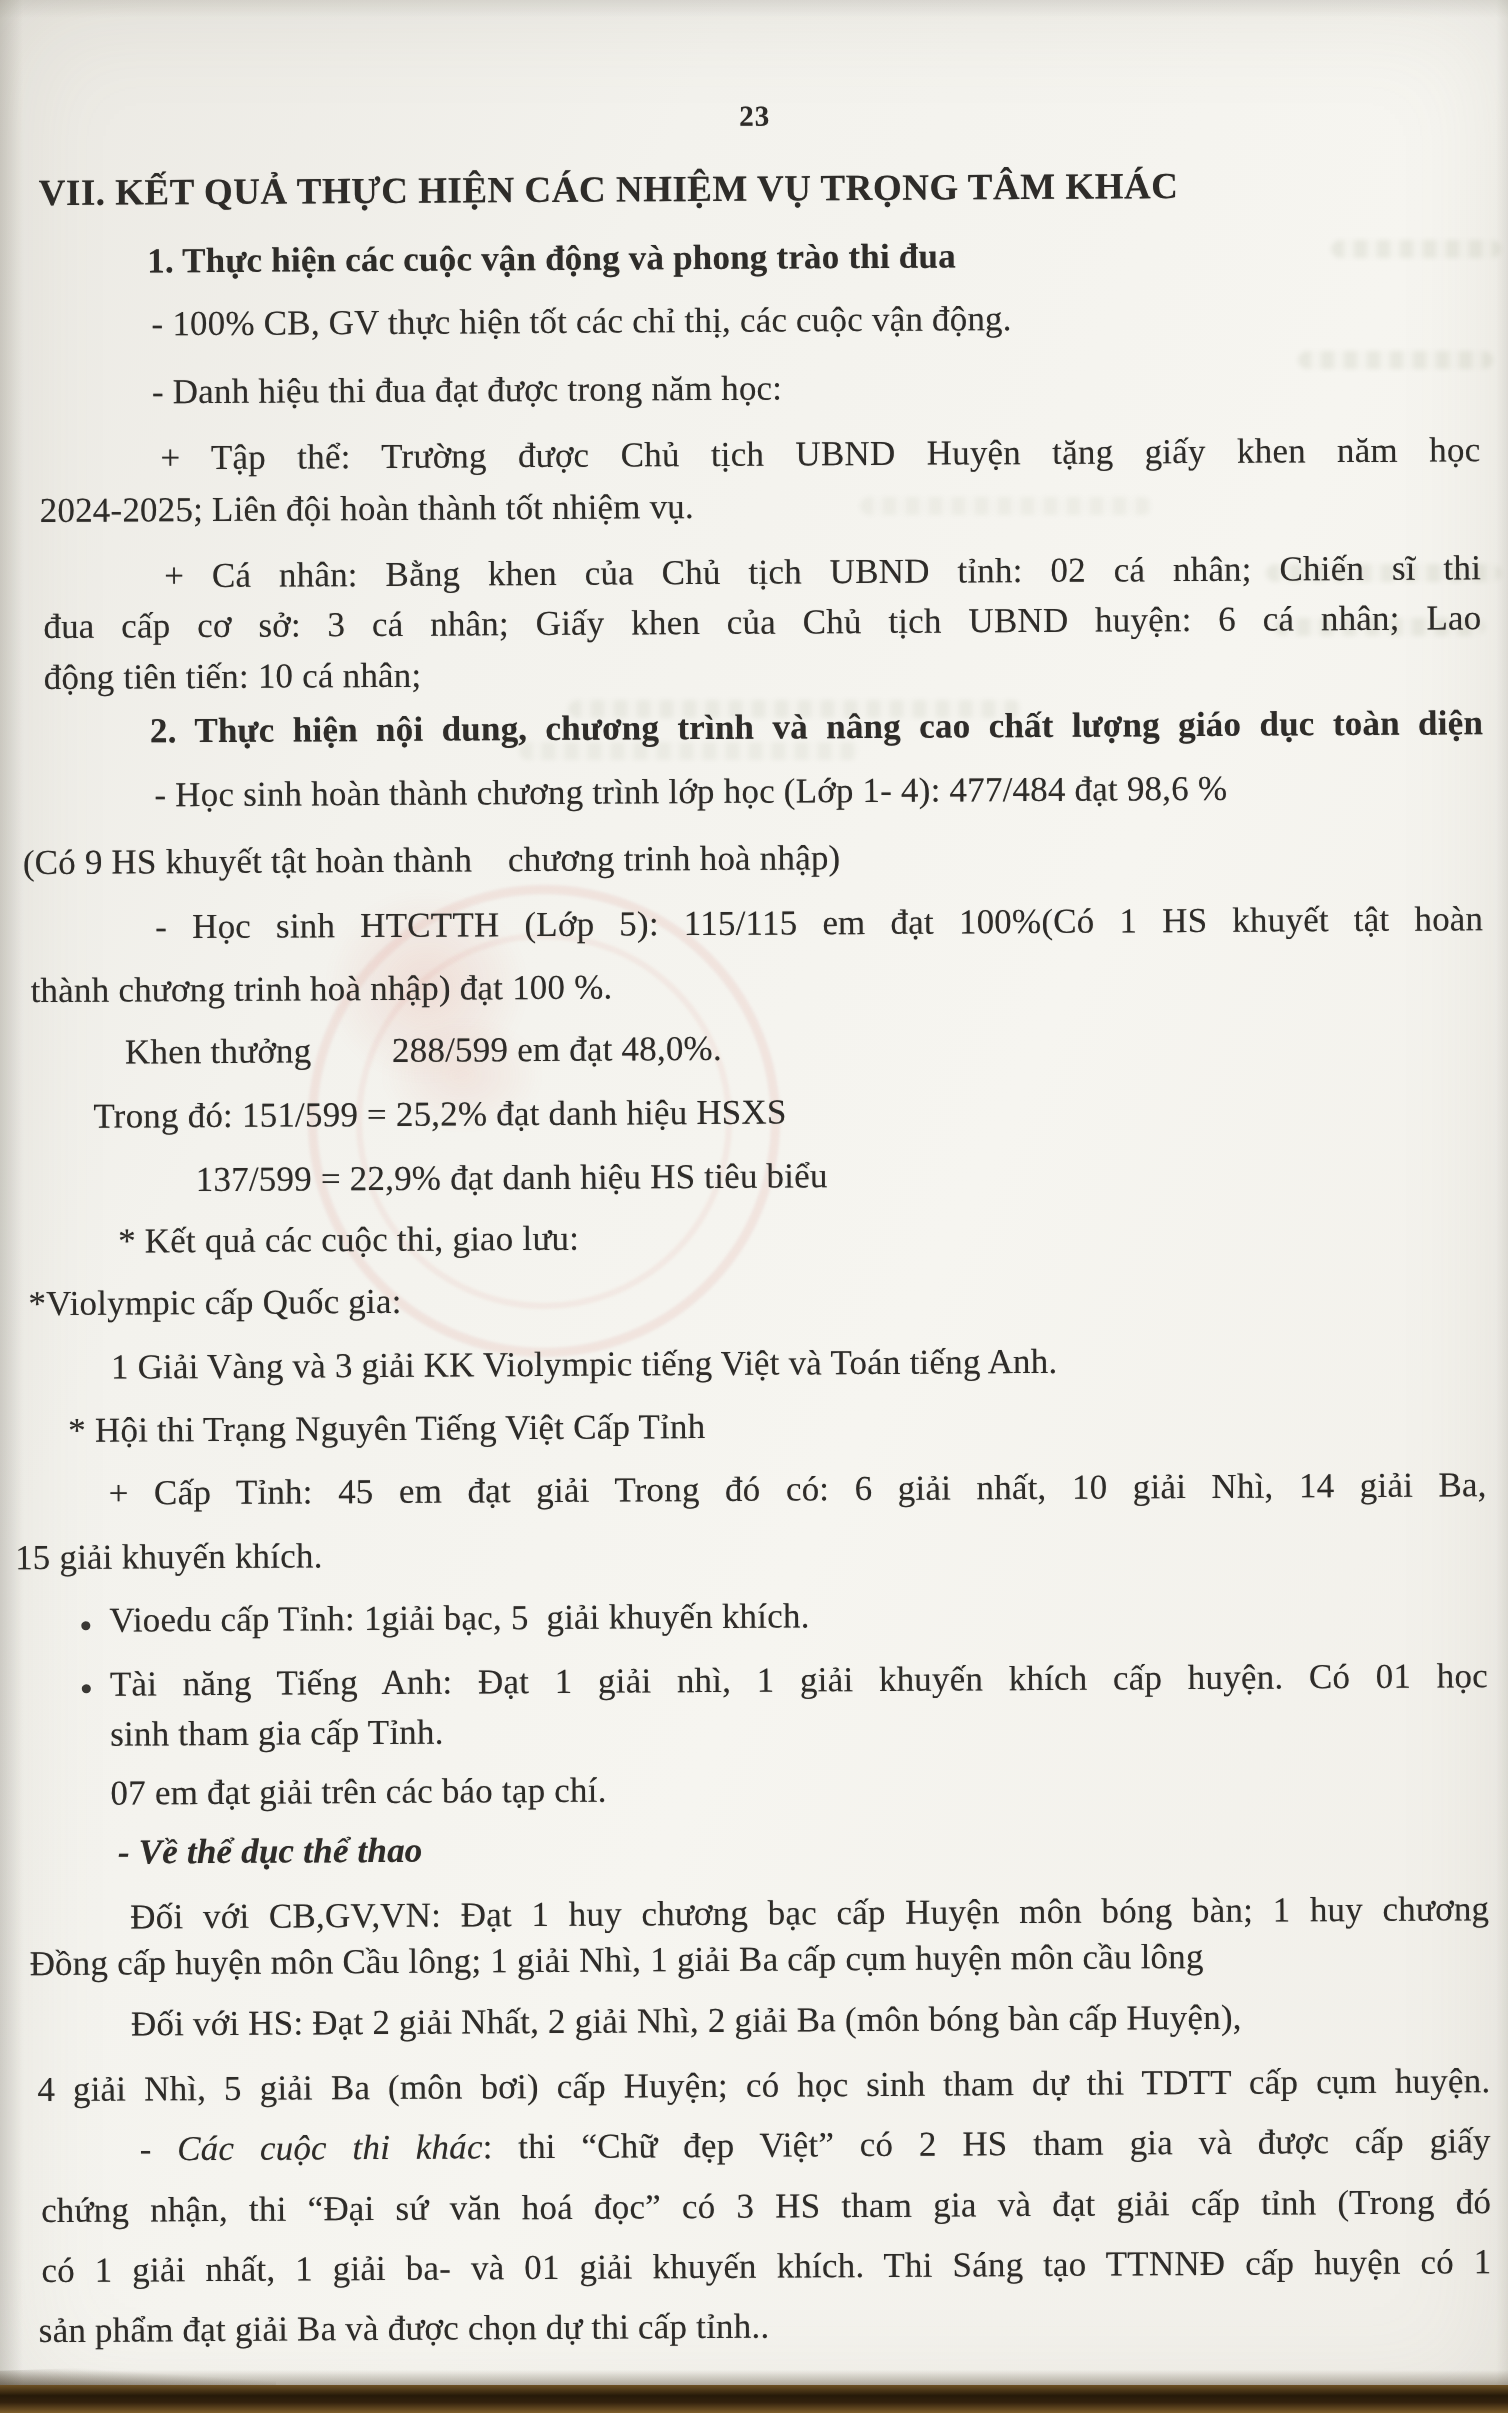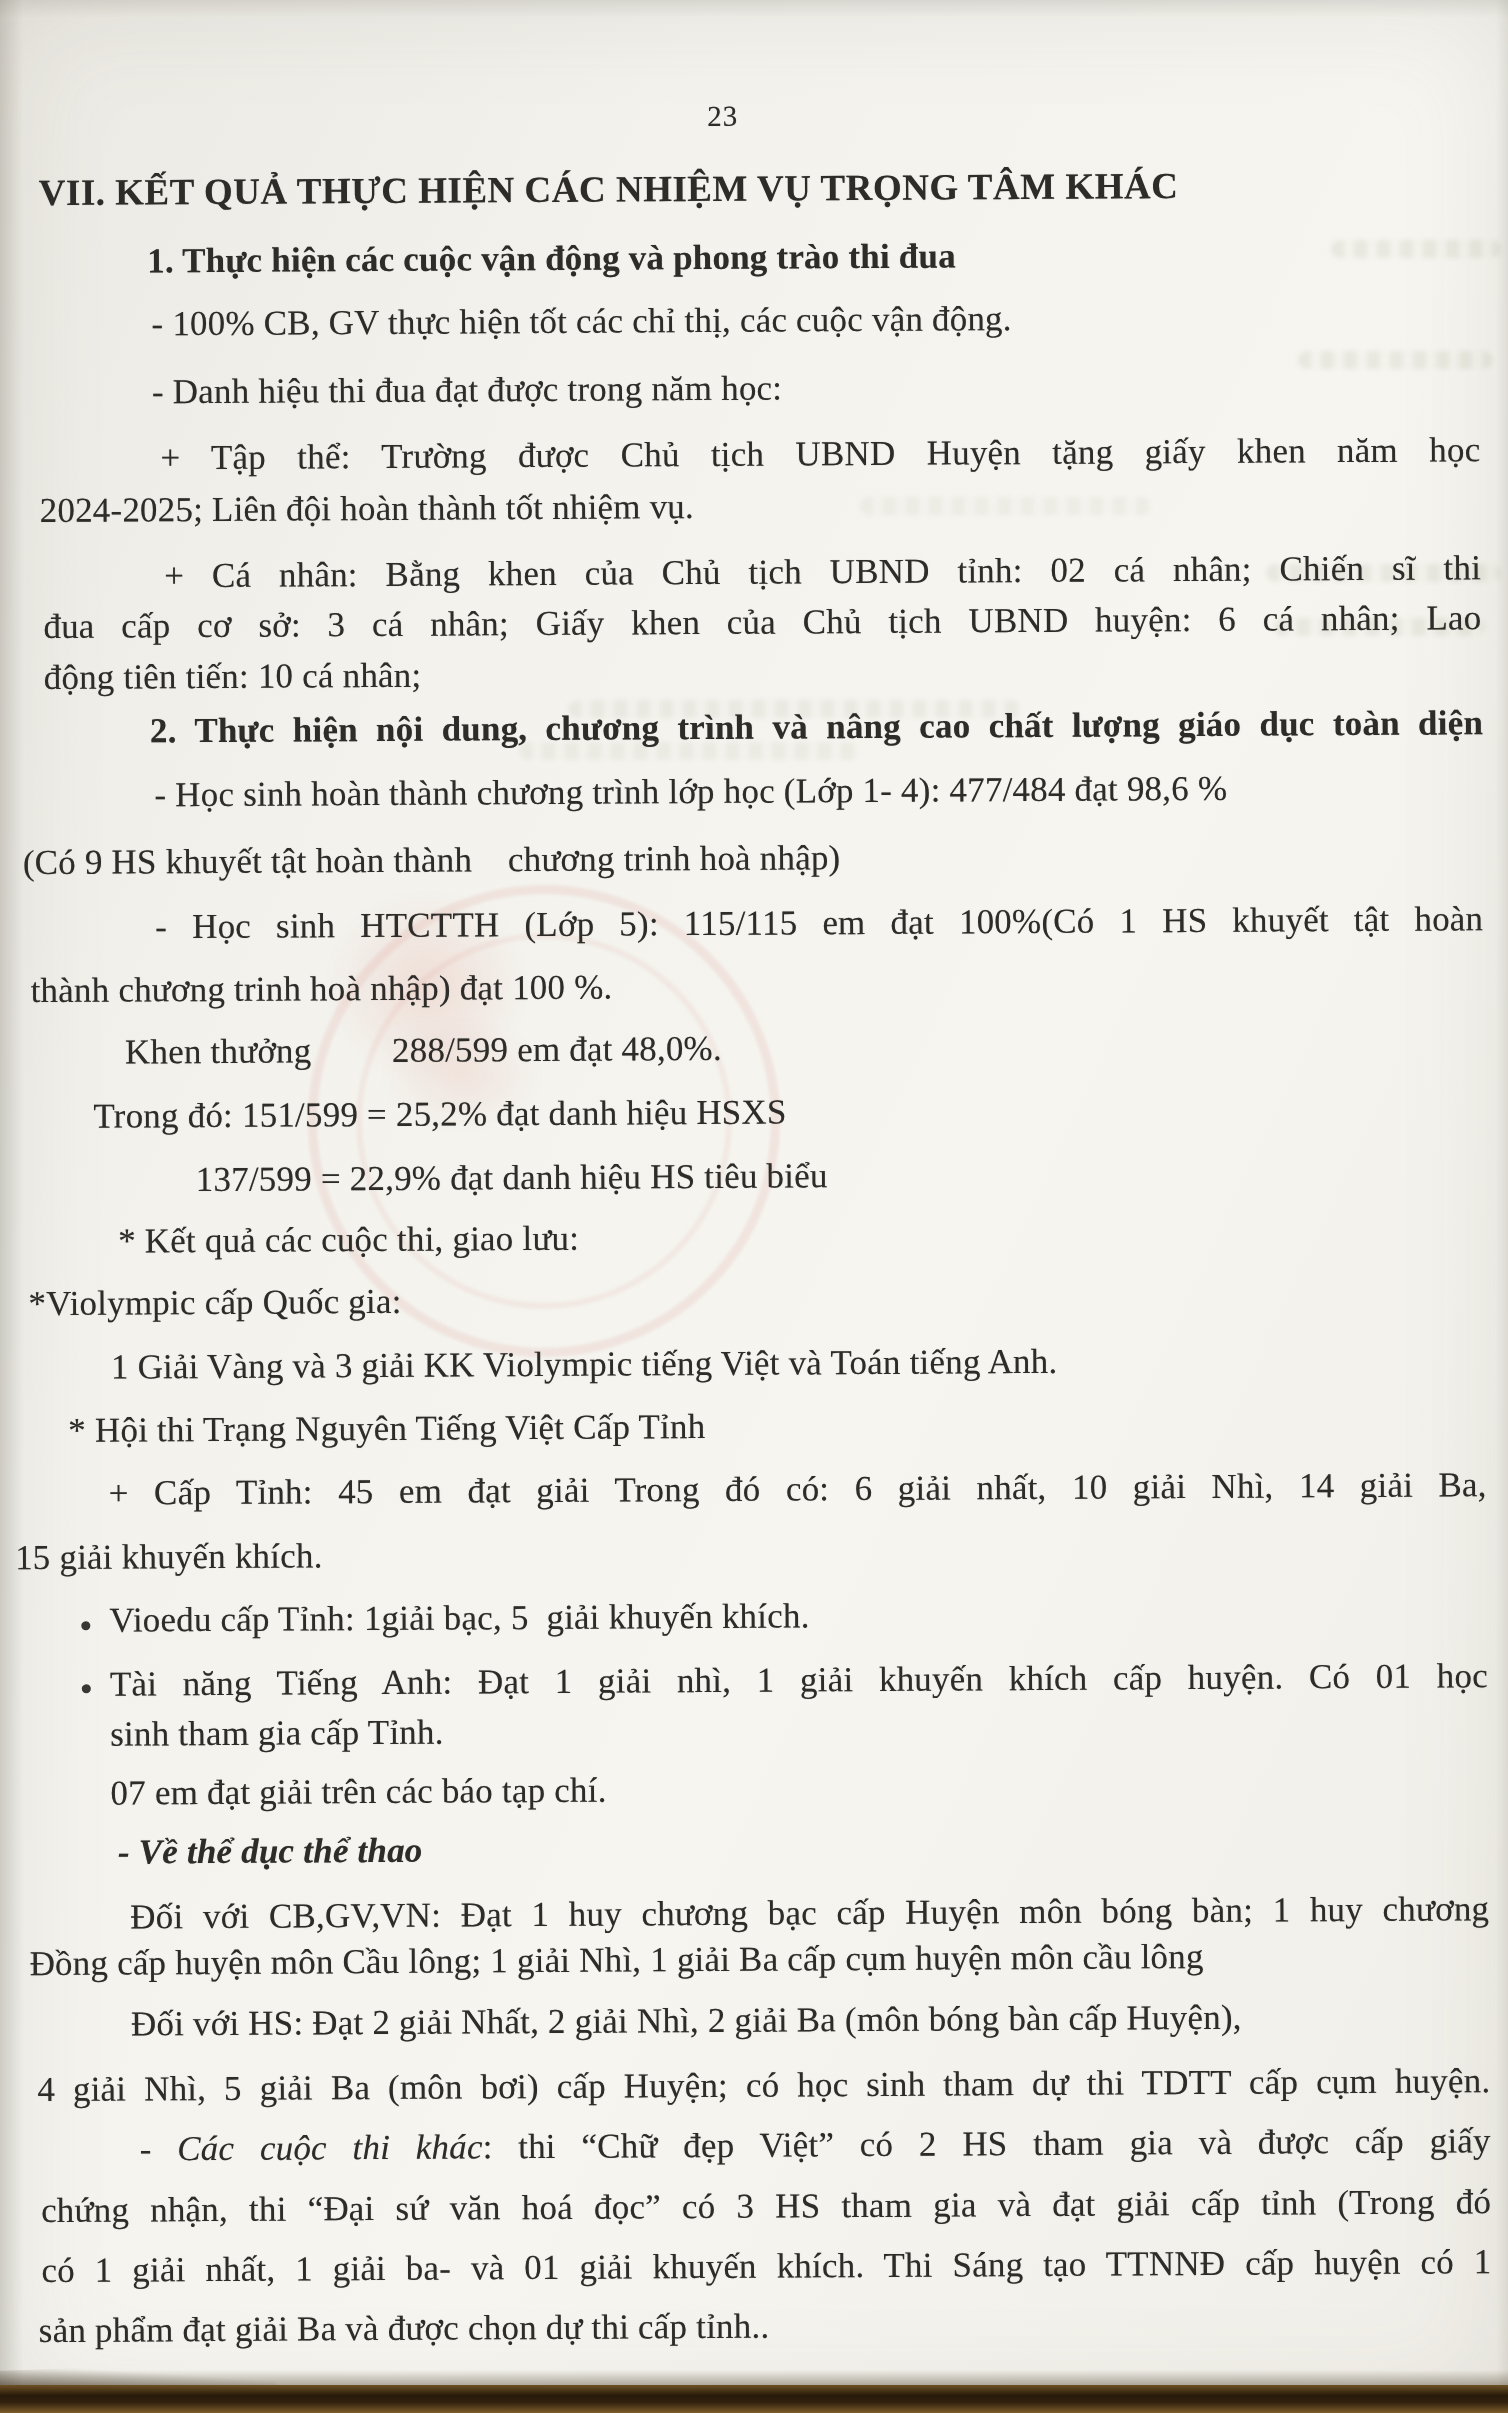--- a/index.html
+++ b/index.html
@@ -75,21 +75,21 @@
   <div class="bleed" style="left:1274px;top:618px;width:211px;"></div>
   <div class="bleed" style="left:568px;top:700px;width:454px;opacity:.28;"></div>
   <div class="bleed" style="left:519px;top:742px;width:341px;opacity:.24;"></div>
 
   <div class="stamp"></div>
   <div class="stamp-blob"></div>
   <div class="stamp-blob2"></div>
 
   <div class="content">
 
-    <div class="ln pgnum" style="left:714px;top:103px;">23</div>
+    <div class="ln pgnum" style="left:746px;top:103px;font-weight:bold;">23</div>
 
     <div class="ln hd" style="left:45px;top:170px;">VII. KẾT QUẢ THỰC HIỆN CÁC NHIỆM VỤ TRỌNG TÂM KHÁC</div>
 
     <div class="ln b" style="left:153px;top:241px;">1. Thực hiện các cuộc vận động và phong trào thi đua</div>
     <div class="ln" style="left:157px;top:304px;">- 100% CB, GV thực hiện tốt các chỉ thị, các cuộc vận động.</div>
     <div class="ln" style="left:157px;top:372px;">- Danh hiệu thi đua đạt được trong năm học:</div>
     <div class="ln j" style="left:165px;top:438px;width:1320px;">+ Tập thể: Trường được Chủ tịch UBND Huyện tặng giấy khen năm học</div>
     <div class="ln" style="left:44px;top:490px;">2024-2025; Liên đội hoàn thành tốt nhiệm vụ.</div>
     <div class="ln j" style="left:168px;top:556px;width:1317px;">+ Cá nhân: Bằng khen của Chủ tịch UBND tỉnh: 02 cá nhân;  Chiến sĩ thi</div>
     <div class="ln j" style="left:47px;top:606px;width:1438px;">đua cấp cơ sở: 3 cá nhân; Giấy khen của Chủ tịch UBND huyện: 6 cá nhân; Lao</div>

